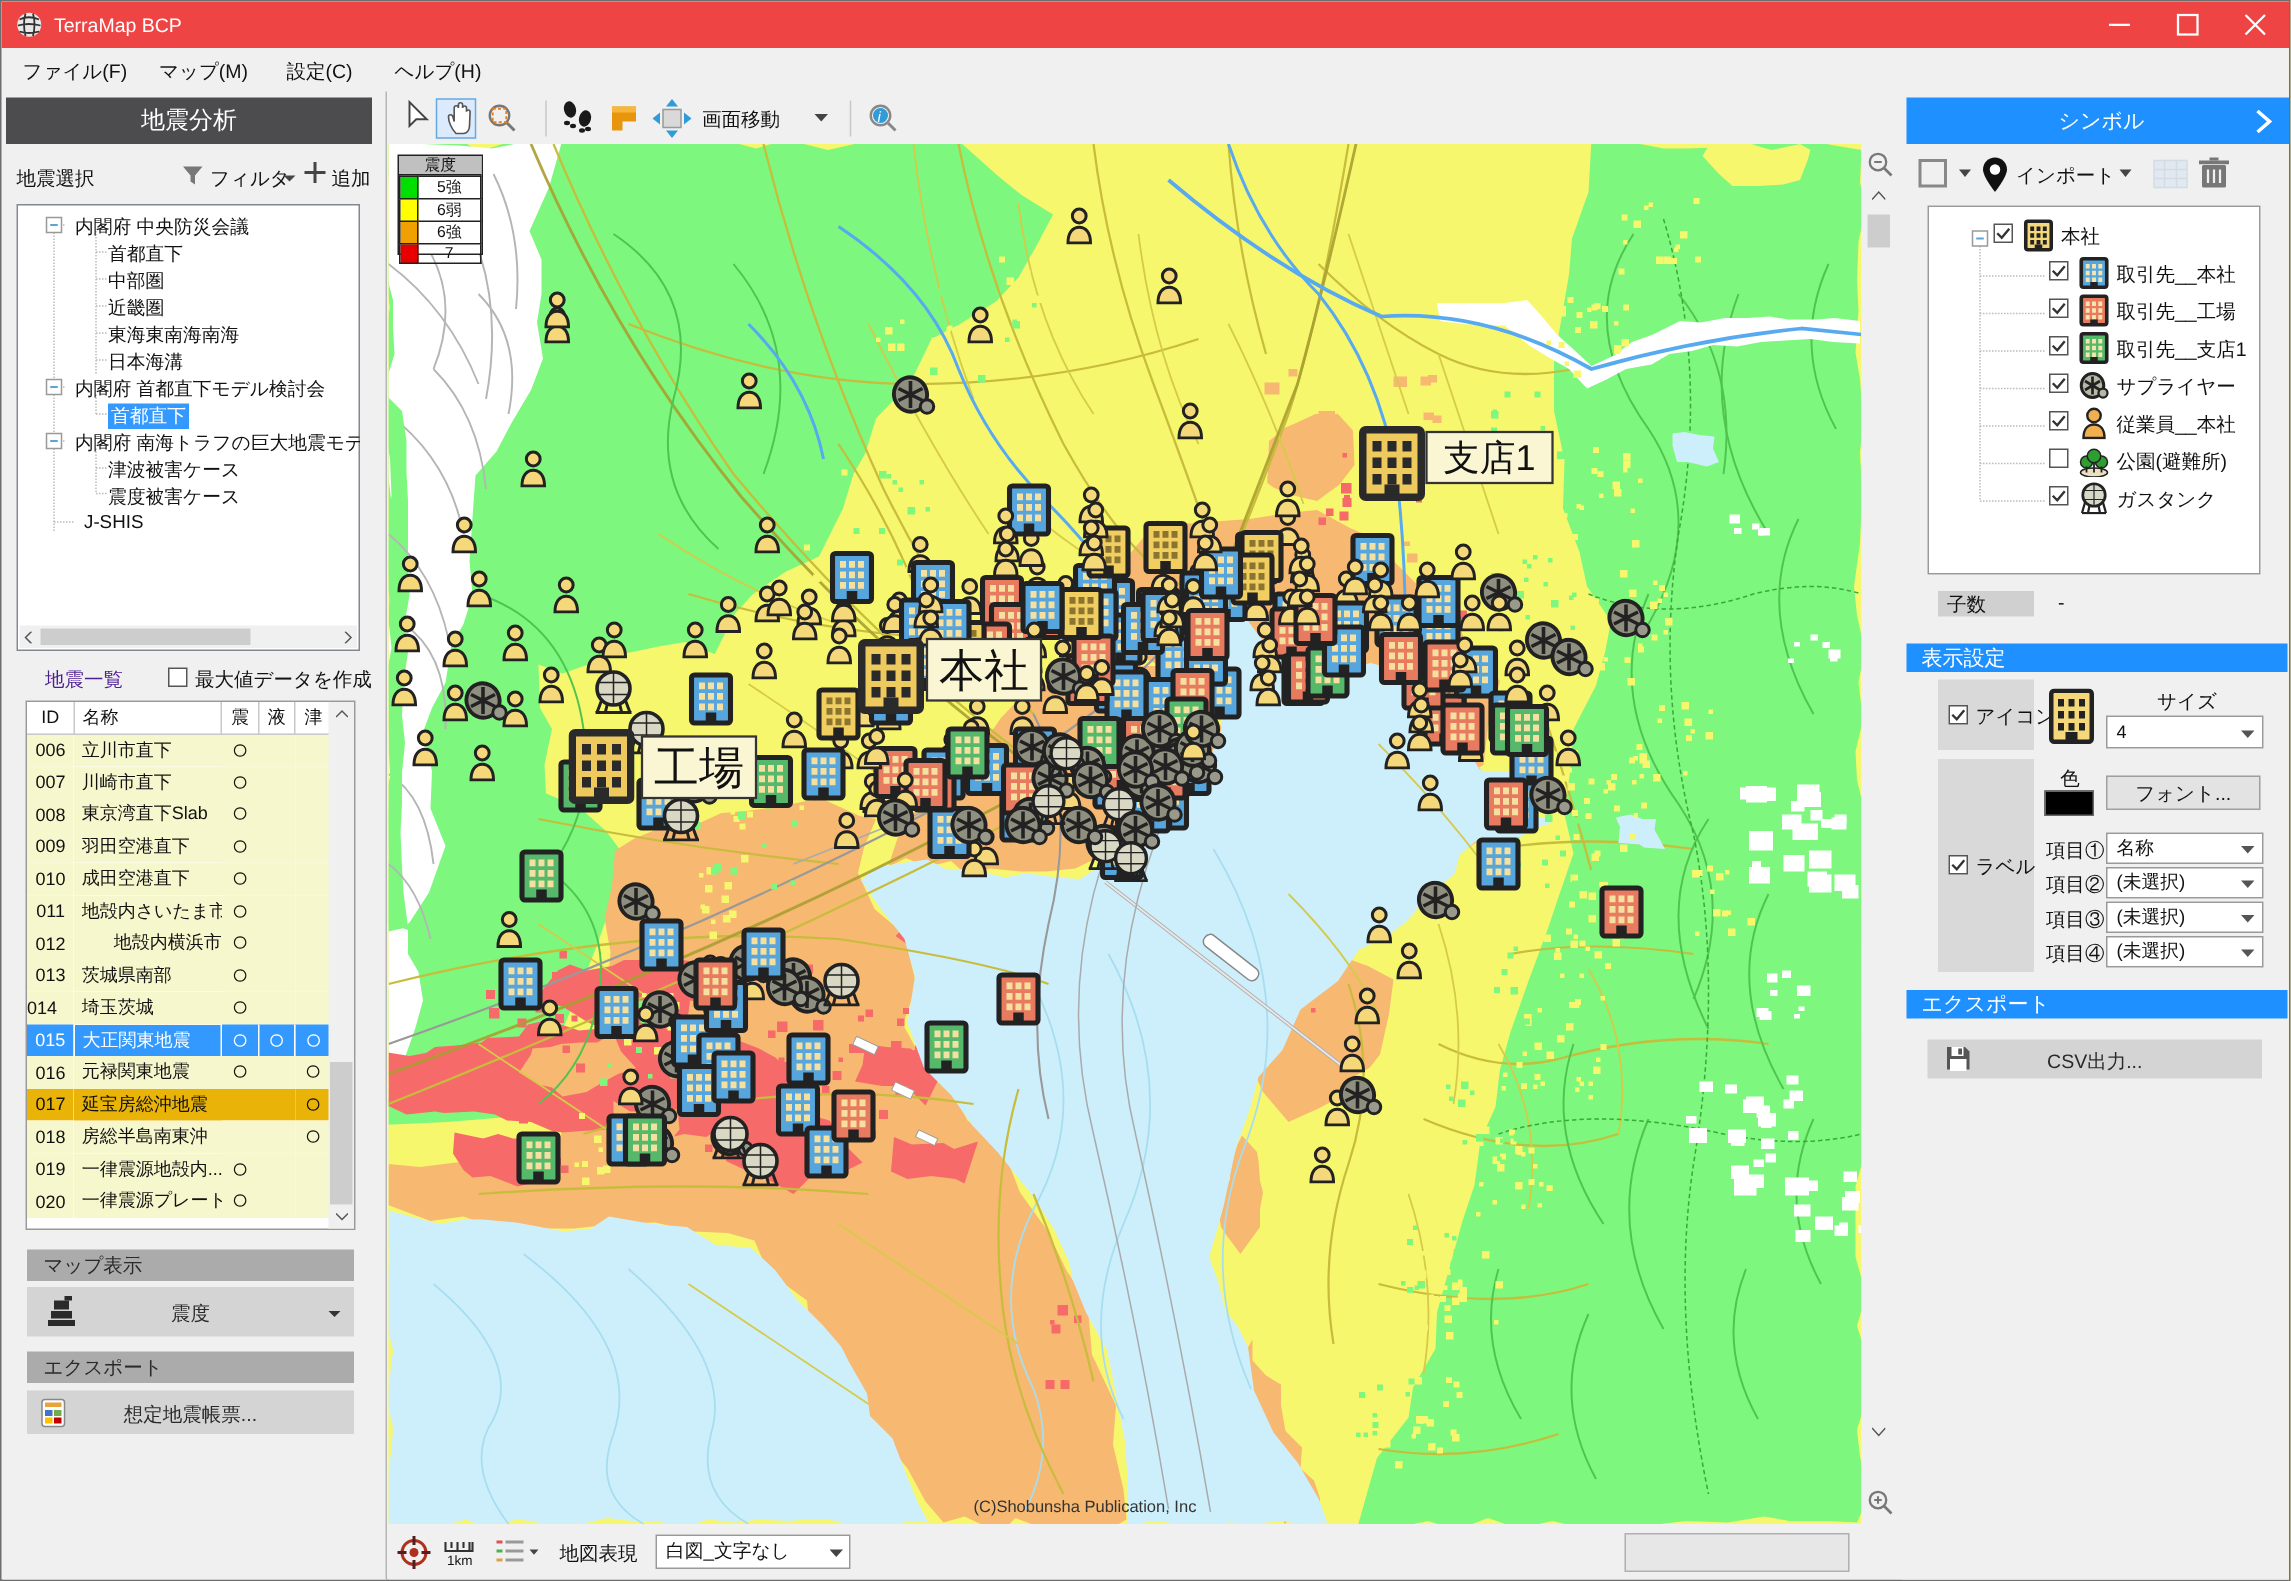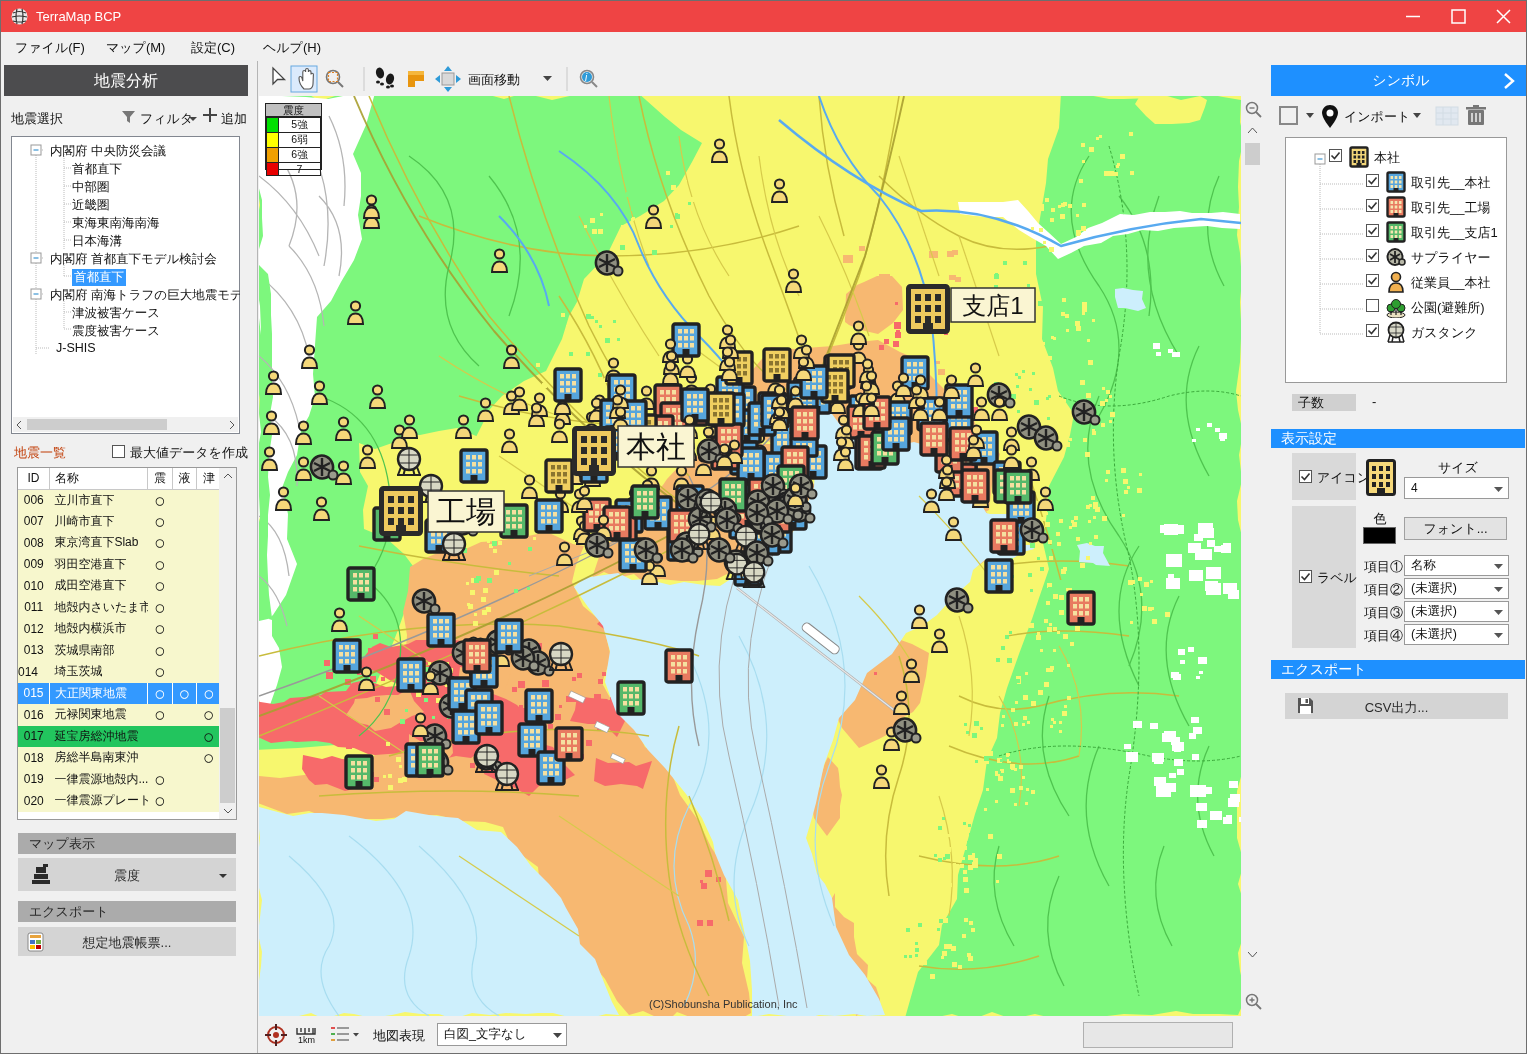--- a/index.html
+++ b/index.html
@@ -98,21 +98,21 @@
     <div class="abs" style="left:1px;bottom:1px;width:225px;height:15px;background:#f0f0f0">
       <svg class="abs" style="left:2px;top:4px" width="8" height="8">
           <path d="M6 0 L2 4 L6 8" stroke="#555" fill="none"></path>
         </svg>
       <svg class="abs" style="right:2px;top:4px" width="8" height="8">
           <path d="M2 0 L6 4 L2 8" stroke="#555" fill="none"></path>
         </svg>
       <div class="abs" style="left:14px;top:2px;width:140px;height:11px;background:#cdcdcd"></div>
     </div>
   </div>
-  <div class="abs" style="left:12px;top:383px;font-size:13px;color:#c2410c">地震一覧</div>
+  <div class="abs" style="left:28px;top:383px;font-size:13px;color:#4c1d95">地震一覧</div>
   <div class="abs cb" style="left:110px;top:384px"></div>
   <div class="abs" style="left:128px;top:383px;font-size:13px;color:#111">最大値データを作成</div>
 
   <div class="abs whitebox" style="left:15px;top:406px;width:220px;height:353px;border-color:#999">
     <div id="eqtable">
         <table style="border-collapse:collapse;font-size:12px;color:#111;table-layout:fixed;width:203px">
           <tbody>
             <tr style="height:21px;background:#fff">
               <th style="width:31px;border-right:1px solid #c8c8c8;border-bottom:1px solid #c8c8c8;font-weight:normal">ID</th>
               <th style="width:97px;text-align:left;padding-left:5px;border-right:1px solid #c8c8c8;border-bottom:1px solid #c8c8c8;font-weight:normal">名称</th>
@@ -157,21 +157,21 @@
             </tr>
             <tr style="height:21.5px;background:#f7f7cd">
               <td style="text-align:center;">011</td>
               <td style="padding-left:5px;white-space:nowrap;overflow:hidden;">地殻内さいたま市</td>
               <td style="text-align:center;font-size:19px;line-height:21px;">○</td>
               <td style="text-align:center;font-size:19px;line-height:21px;"></td>
               <td style="text-align:center;font-size:19px;line-height:21px;"></td>
             </tr>
             <tr style="height:21.5px;background:#f7f7cd">
               <td style="text-align:center;">012</td>
-              <td style="padding-left:5px;white-space:nowrap;overflow:hidden;">地殻内横浜市</td>
+              <td style="padding-left:5px;white-space:nowrap;overflow:hidden;text-align:right;">地殻内横浜市</td>
               <td style="text-align:center;font-size:19px;line-height:21px;">○</td>
               <td style="text-align:center;font-size:19px;line-height:21px;"></td>
               <td style="text-align:center;font-size:19px;line-height:21px;"></td>
             </tr>
             <tr style="height:21.5px;background:#f7f7cd">
               <td style="text-align:center;">013</td>
               <td style="padding-left:5px;white-space:nowrap;overflow:hidden;">茨城県南部</td>
               <td style="text-align:center;font-size:19px;line-height:21px;">○</td>
               <td style="text-align:center;font-size:19px;line-height:21px;"></td>
               <td style="text-align:center;font-size:19px;line-height:21px;"></td>
@@ -190,21 +190,21 @@
               <td style="text-align:center;font-size:19px;line-height:21px;border-right:1px solid #fff;">○</td>
               <td style="text-align:center;font-size:19px;line-height:21px;">○</td>
             </tr>
             <tr style="height:21.5px;background:#f7f7cd">
               <td style="text-align:center;">016</td>
               <td style="padding-left:5px;white-space:nowrap;overflow:hidden;">元禄関東地震</td>
               <td style="text-align:center;font-size:19px;line-height:21px;">○</td>
               <td style="text-align:center;font-size:19px;line-height:21px;"></td>
               <td style="text-align:center;font-size:19px;line-height:21px;">○</td>
             </tr>
-            <tr style="height:21.5px;background:#22c55e">
+            <tr style="height:21.5px;background:#eab308">
               <td style="text-align:center;">017</td>
               <td style="padding-left:5px;white-space:nowrap;overflow:hidden;">延宝房総沖地震</td>
               <td style="text-align:center;font-size:19px;line-height:21px;"></td>
               <td style="text-align:center;font-size:19px;line-height:21px;"></td>
               <td style="text-align:center;font-size:19px;line-height:21px;">○</td>
             </tr>
             <tr style="height:21.5px;background:#f7f7cd">
               <td style="text-align:center;">018</td>
               <td style="padding-left:5px;white-space:nowrap;overflow:hidden;">房総半島南東沖</td>
               <td style="text-align:center;font-size:19px;line-height:21px;"></td>

